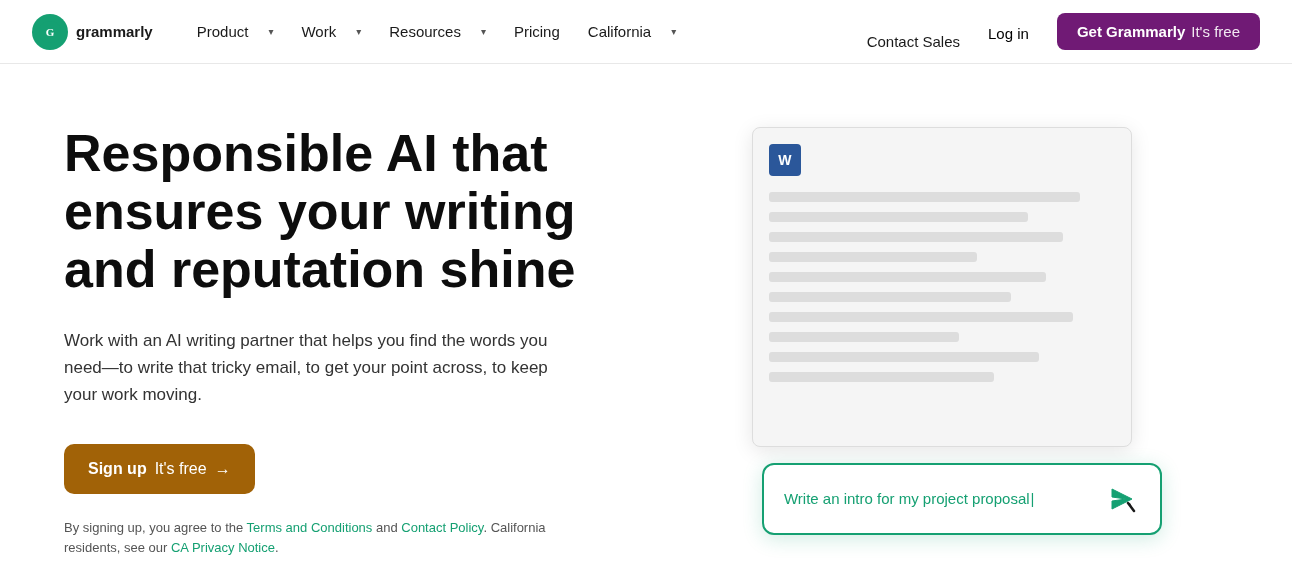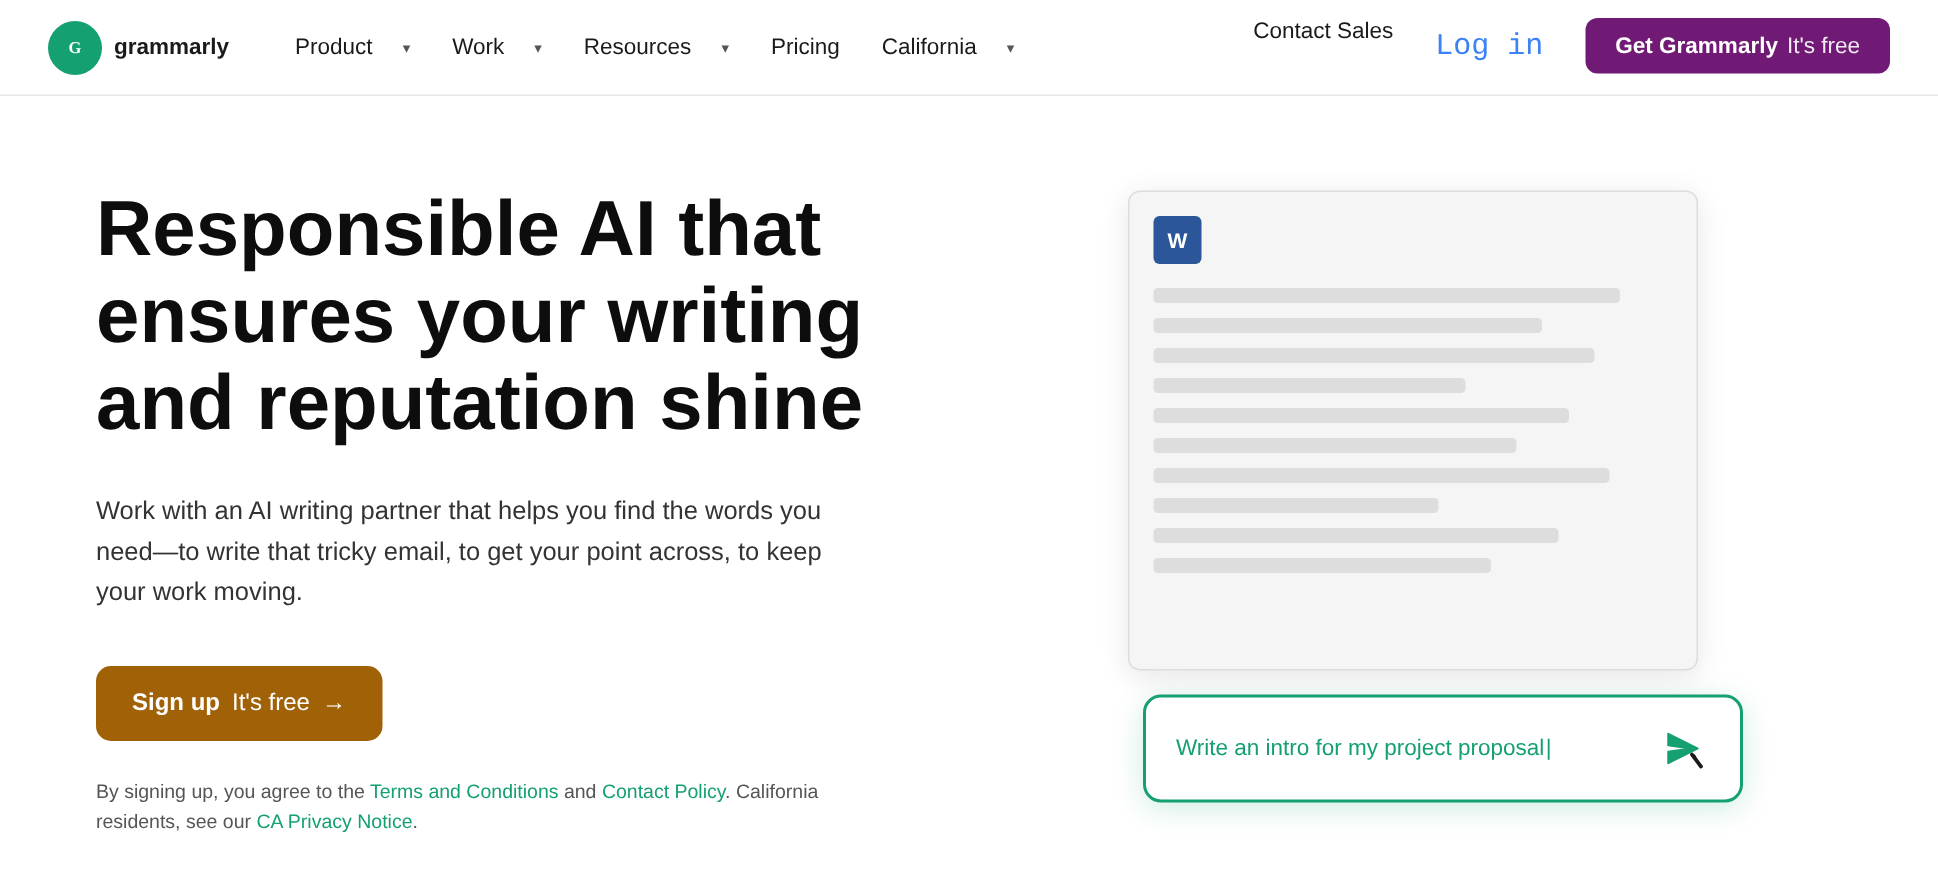--- a/index.html
+++ b/index.html
@@ -19,23 +19,23 @@
     }
     .nav-logo-icon svg { width: 22px; height: 22px; }
     .nav-logo-text { font-size: 15px; font-weight: 700; color: #1a1a1a; }
     .nav-links { display: flex; align-items: center; gap: 4px; }
     .nav-link {
       display: flex; align-items: center; gap: 20px;
       padding: 8px 12px; font-size: 15px; color: #1a1a1a;
       cursor: pointer; border-radius: 6px; white-space: nowrap;
     }
     .chevron { font-size: 10px; color: #555; }
-    .nav-right { display: flex; align-items: flex-start; gap: 16px; }
+    .nav-right { display: flex; align-items: flex-end; gap: 16px; }
     .nav-contact { font-size: 15px; color: #1a1a1a; cursor: pointer; }
-    .nav-login { font-size: 20px; color: #3b82f6; cursor: pointer; padding: 8px 12px; font-family: Liberation Mono, monospace; }
+    .nav-login { font-size: 15px; color: #000000; cursor: pointer; padding: 8px 12px; }
     .nav-cta {
       background: #701a75; color: #fff; border: none; border-radius: 8px;
       padding: 10px 20px; font-size: 15px; cursor: pointer; display: flex; align-items: center; gap: 6px;
     }
     .nav-cta-main { font-weight: 700; }
     .nav-cta-sub { font-weight: 400; opacity: 0.9; }
 
     
     .hero {
       display: flex; align-items: center; justify-content: space-between;

